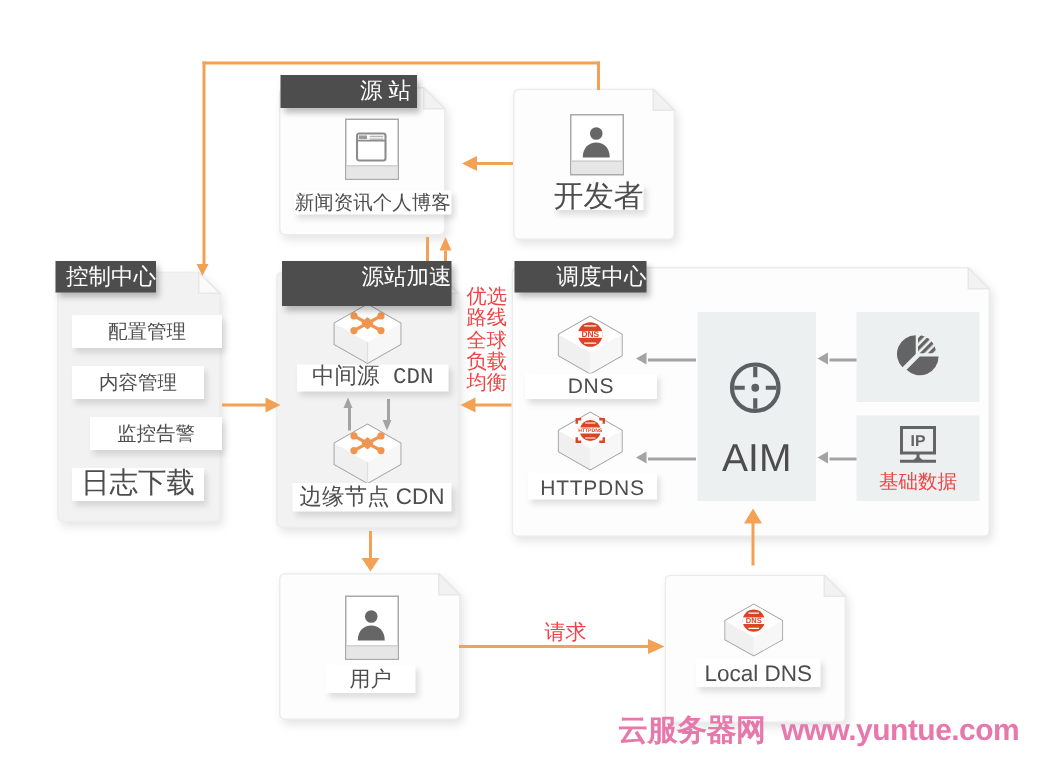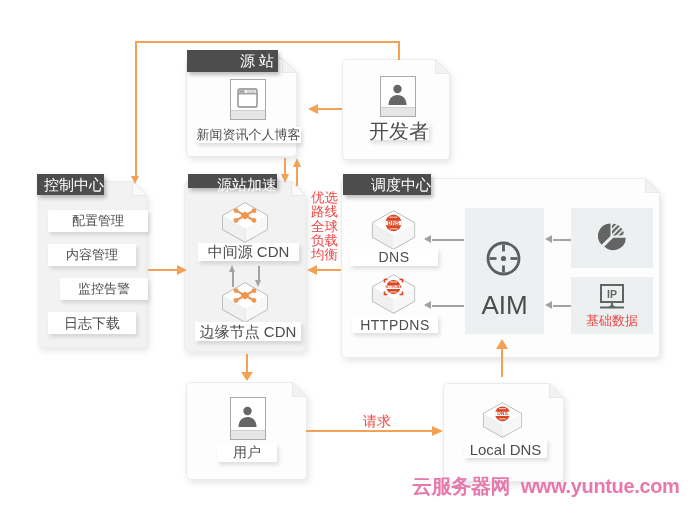--- a/index.html
+++ b/index.html
@@ -58,50 +58,50 @@
 <div class="ah" style="left:308px;top:103.5px;border-top:5.5px solid transparent;border-bottom:5.5px solid transparent;border-right:10px solid #F2A155;"></div>
 
 <svg class="abs" style="left:38px;top:181px;filter:drop-shadow(2px 3px 3px rgba(0,0,0,0.10));z-index:1;" width="110" height="168">
   <path d="M4.5,.5 H94.5 L108.5,14.5 V162.5 Q108.5,166.5 104.5,166.5 H4.5 Q.5,166.5 .5,162.5 V4.5 Q.5,.5 4.5,.5 Z" fill="#F2F2F2" stroke="#EDEDED"></path>
   <path d="M94.5,.5 L94.5,14.5 L108.5,14.5 Z" fill="#FAFAFA" stroke="#E8E8E8"></path>
 </svg>
 <div class="lbl" style="left:37px;top:174px;width:67px;height:21px;line-height:21px;">控制中心</div>
 <div class="wbox" style="left:48px;top:210px;width:100px;height:22px;line-height:22px;font-size:13px;">配置管理</div>
 <div class="wbox" style="left:48px;top:244px;width:88px;height:22px;line-height:22px;font-size:13px;">内容管理</div>
 <div class="wbox" style="left:48px;top:278px;width:88px;height:22px;line-height:22px;font-size:13px;margin-left:12px;">监控告警</div>
-<div class="wbox" style="left:48px;top:312px;width:88px;height:22px;line-height:22px;font-size:14px;">日志下载</div>
+<div class="wbox" style="left:48px;top:312px;width:88px;height:22px;line-height:22px;font-size:19px;">日志下载</div>
 
 <div class="hline" style="left:148px;top:269px;width:30px;"></div>
 <div class="ah" style="left:177px;top:264.5px;border-top:5.5px solid transparent;border-bottom:5.5px solid transparent;border-left:10px solid #F2A155;"></div>
 
 <svg class="abs" style="left:184px;top:181px;filter:drop-shadow(2px 3px 3px rgba(0,0,0,0.10));z-index:1;" width="123" height="172">
   <path d="M4.5,.5 H107.5 L121.5,14.5 V166.5 Q121.5,170.5 117.5,170.5 H4.5 Q.5,170.5 .5,166.5 V4.5 Q.5,.5 4.5,.5 Z" fill="#F2F2F2" stroke="#EDEDED"></path>
   <path d="M107.5,.5 L107.5,14.5 L121.5,14.5 Z" fill="#FAFAFA" stroke="#E8E8E8"></path>
 </svg>
-<div class="lbl" style="left:188px;top:174px;width:89px;height:14px;line-height:21px;">源站加速</div>
+<div class="lbl" style="left:188px;top:174px;width:89px;height:30px;line-height:21px;padding-left:24px;">源站加速</div>
 
 <svg class="abs" style="left:221px;top:202px;z-index:3;" width="48" height="41" viewBox="0 0 48 41">
   <path d="M24,1 L46,13.5 L46,27.5 L24,40 L2,27.5 L2,13.5 Z" fill="#FDFDFD" stroke="#9E9E9E" stroke-width="1.2" stroke-linejoin="round"></path>
   <path d="M2,13.5 L24,26 L24,40 L2,27.5 Z" fill="#F0F0F0"></path>
   <path d="M24,26 L46,13.5 L46,27.5 L24,40 Z" fill="#F7F7F7"></path>
   <path d="M24,26 L24,40" stroke="#E0E0E0" stroke-width="0.8"></path>
   <path d="M24,1 L46,13.5 L24,26 L2,13.5 Z" fill="#FFF"></path>
   <g stroke="#F0954F" stroke-width="2.2" fill="#F0954F">
     <line x1="24" y1="13.5" x2="15.5" y2="8.9"></line>
     <line x1="24" y1="13.5" x2="32.5" y2="8.9"></line>
     <line x1="24" y1="13.5" x2="15.5" y2="18.1"></line>
     <line x1="24" y1="13.5" x2="32.5" y2="18.1"></line>
     <circle cx="15" cy="8.6" r="2.4" stroke="none"></circle>
     <circle cx="33" cy="8.6" r="2.4" stroke="none"></circle>
     <circle cx="15" cy="18.4" r="2.4" stroke="none"></circle>
     <circle cx="33" cy="18.4" r="2.4" stroke="none"></circle>
     <rect x="20.9" y="10.4" width="6.2" height="6.2" rx="1.2" transform="rotate(45 24 13.5)" stroke="none"></rect>
   </g>
 </svg>
-<div class="wbox" style="left:198px;top:243px;width:101px;height:18px;line-height:18px;font-size:15px;">中间源 CDN</div>
+<div class="wbox" style="left:198px;top:243px;width:101px;height:18px;line-height:18px;font-size:15px;font-family:Liberation Mono, monospace;">中间源 CDN</div>
 
 <div class="gvline" style="left:232px;top:271px;height:16px;"></div>
 <div class="ah" style="left:229.2px;top:265px;border-left:3.5px solid transparent;border-right:3.5px solid transparent;border-bottom:7px solid #A3A3A3;"></div>
 <div class="gvline" style="left:258px;top:266px;height:16px;"></div>
 <div class="ah" style="left:255.2px;top:280px;border-left:3.5px solid transparent;border-right:3.5px solid transparent;border-top:7px solid #A3A3A3;"></div>
 
 <svg class="abs" style="left:221px;top:282px;z-index:3;" width="48" height="41" viewBox="0 0 48 41">
   <path d="M24,1 L46,13.5 L46,27.5 L24,40 L2,27.5 L2,13.5 Z" fill="#FDFDFD" stroke="#9E9E9E" stroke-width="1.2" stroke-linejoin="round"></path>
   <path d="M2,13.5 L24,26 L24,40 L2,27.5 Z" fill="#F0F0F0"></path>
   <path d="M24,26 L46,13.5 L46,27.5 L24,40 Z" fill="#F7F7F7"></path>

